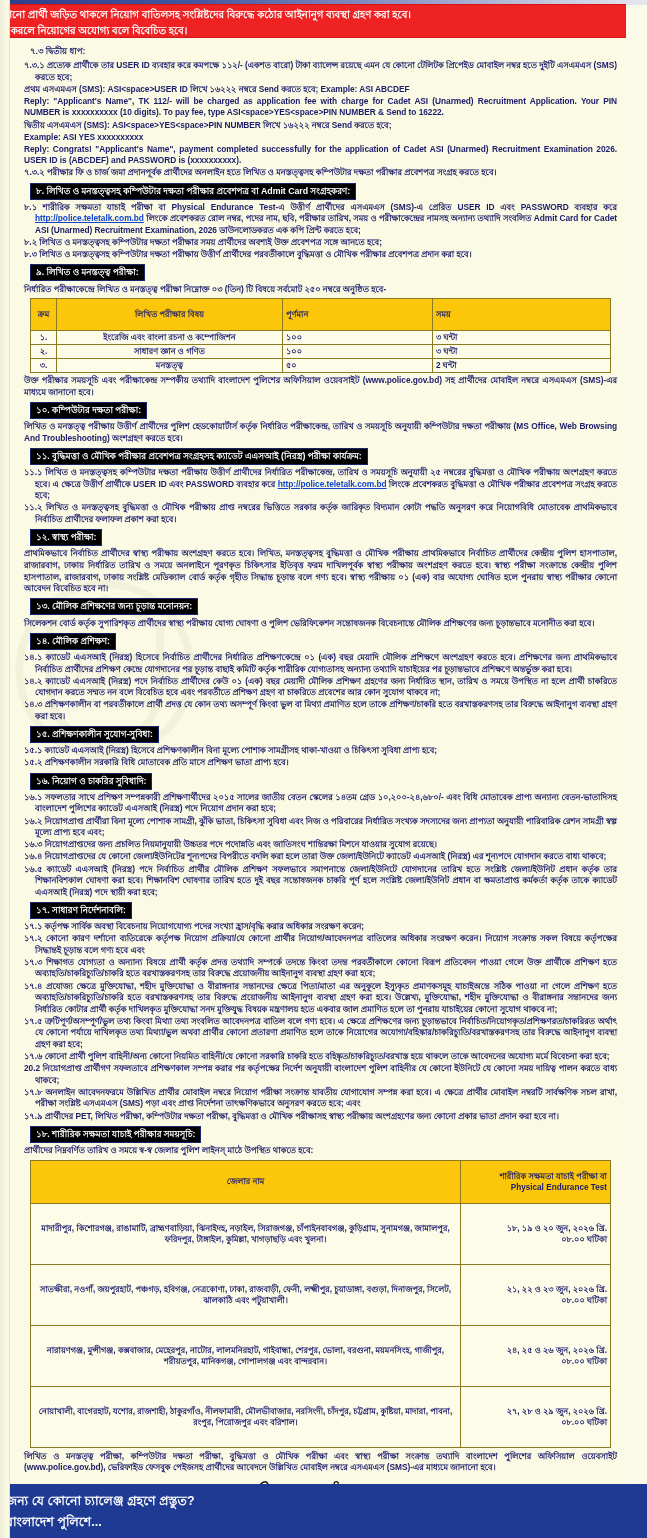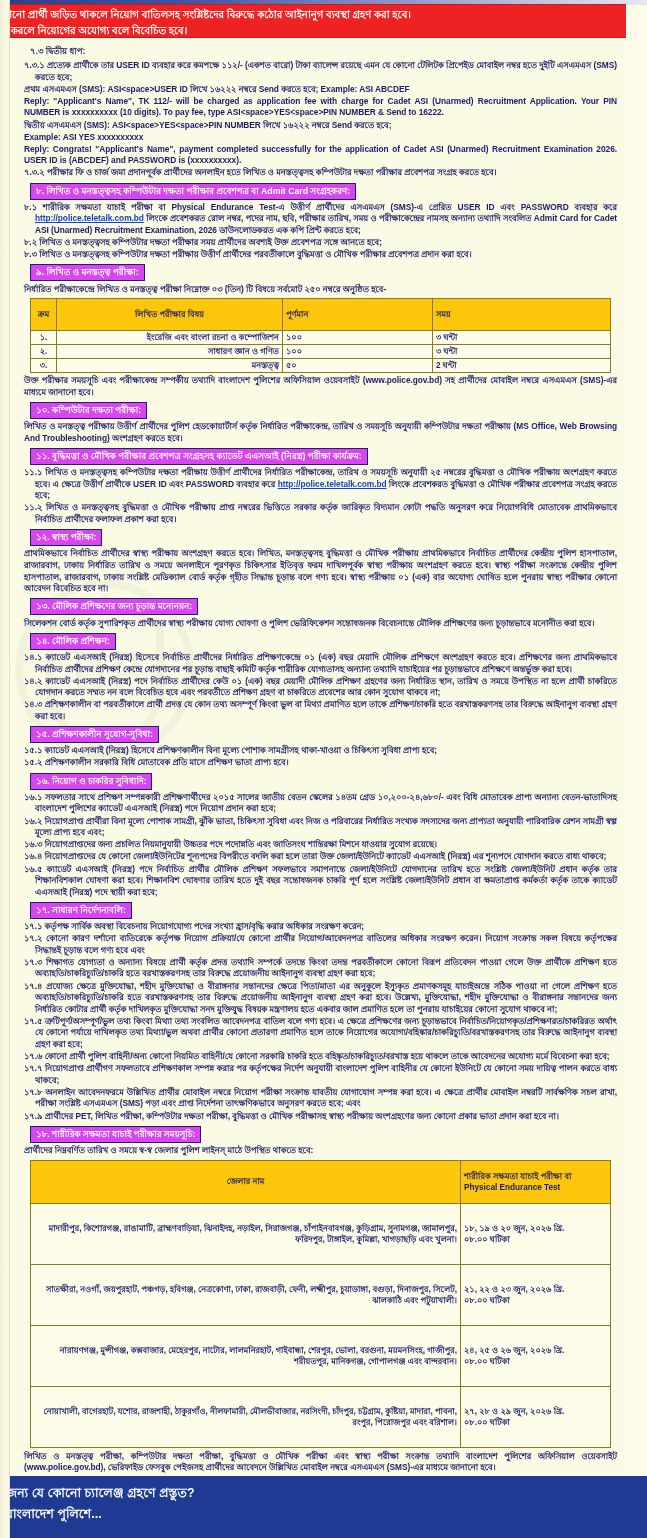--- a/index.html
+++ b/index.html
@@ -50,21 +50,21 @@
     white-space:nowrap; letter-spacing:-.1px;
   }
   .banner-top-strip{
     position:absolute; left:0; top:0; width:647px; height:5px;
     background:linear-gradient(90deg,#2c3f88 0%,#4356a0 30%,#8b93c4 60%,#e7e7ef 100%);
     z-index:4;
   }
 
   
   .blue-banner {
-    position:absolute; left:0; bottom:0; width:647px; height:62px;
+    position:absolute; left:0; bottom:0; width:647px; height:54px;
     background:#1f3a93;
     z-index:5; padding:7px 0 0 6px;
   }
   .blue-banner .ln {
     color:#ffffff; font-weight:bold; font-size:12.4px; line-height:21px;
     letter-spacing:.1px;
   }
 
   
   #content {
@@ -80,21 +80,21 @@
     margin:0 0 .6px 0;
     font-weight:600;
     letter-spacing:-.05px;
   }
   .p a, .lnk { color:#1144cc; text-decoration:underline; font-weight:700; }
   .indent { padding-left:11px; text-indent:-11px; }
 
   
   .sec {
     display:inline-block;
-    background:#d946ef;
+    background:#000000;
     color:#ffffff;
     font-weight:bold;
     font-size:8.8px; line-height:12.4px;
     padding:1px 5px 1.5px 5px;
     margin:2.6px 0 2.4px 6px;
     border:1px solid #16256b;
     letter-spacing:-.05px;
   }
   .sub-head {
     font-size:8.5px; font-weight:bold; color:#1b1b6b;
@@ -108,29 +108,29 @@
     border:1px solid #8a7a20;
     font-size:8.2px; line-height:11px;
     color:#1b1b6b; font-weight:600;
     padding:1px 3px;
   }
   .tbl th {
     background:#fcc60b; font-weight:bold;
     text-align:center; padding:10px 3px;
   }
   .tbl td { background:#fdfce9; }
-  .l { text-align:right; }
+  .l { text-align:center; }
 
   .t1 td.k { width:26px; text-align:center; }
   .t1 td.subj { width:226px; }
   .t1 td.mark, .t1 th.mark { width:150px; text-align:left; }
   .t1 td.time, .t1 th.time { text-align:left; }
 
   .t2 th.dist { }
-  .t2 th.pet, .t2 td.pet { width:150px; text-align:left; }
+  .t2 th.pet, .t2 td.pet { width:150px; text-align:right; }
   .t2 td.dist { padding:19px 3px; }
 
   
   .sig-wrap {
     margin-top:4px; text-align:center;
     padding-right:40px;
   }
   .sig-img { height:32px; margin-bottom:-4px; }
   .sig-line {
     font-size:8.6px; line-height:11.6px;
@@ -254,21 +254,21 @@
     <p class="p indent">১৬.৫ ক্যাডেট এএসআই (নিরস্ত্র) পদে নির্বাচিত প্রার্থীর মৌলিক প্রশিক্ষণ সফলভাবে সমাপনান্তে জেলা/ইউনিটে যোগদানের তারিখ হতে সংশ্লিষ্ট জেলা/ইউনিট প্রধান কর্তৃক তার শিক্ষানবিশকাল ঘোষণা করা হবে। শিক্ষানবিশ ঘোষণার তারিখ হতে দুই বছর সন্তোষজনক চাকরি পূর্ণ হলে সংশ্লিষ্ট জেলা/ইউনিট প্রধান বা ক্ষমতাপ্রাপ্ত কর্মকর্তা কর্তৃক তাকে ক্যাডেট এএসআই (নিরস্ত্র) পদে স্থায়ী করা হবে;</p>
 
     
     <div class="sec">১৭. সাধারণ নির্দেশনাবলি:</div>
     <p class="p indent">১৭.১ কর্তৃপক্ষ সার্বিক অবস্থা বিবেচনায় নিয়োগযোগ্য পদের সংখ্যা হ্রাস/বৃদ্ধি করার অধিকার সংরক্ষণ করেন;</p>
     <p class="p indent">১৭.২ কোনো কারণ দর্শানো ব্যতিরেকে কর্তৃপক্ষ নিয়োগ প্রক্রিয়া/যে কোনো প্রার্থীর নিয়োগ/আবেদনপত্র বাতিলের অধিকার সংরক্ষণ করেন। নিয়োগ সংক্রান্ত সকল বিষয়ে কর্তৃপক্ষের সিদ্ধান্তই চূড়ান্ত বলে গণ্য হবে এবং</p>
     <p class="p indent">১৭.৩ শিক্ষাগত যোগ্যতা ও অন্যান্য বিষয়ে প্রার্থী কর্তৃক প্রদত্ত তথ্যাদি সম্পর্কে তদন্তে কিংবা তদন্ত পরবর্তীকালে কোনো বিরূপ প্রতিবেদন পাওয়া গেলে উক্ত প্রার্থীকে প্রশিক্ষণ হতে অব্যাহতি/চাকরিচ্যুতি/চাকরি হতে বরখাস্তকরণসহ তার বিরুদ্ধে প্রয়োজনীয় আইনানুগ ব্যবস্থা গ্রহণ করা হবে;</p>
     <p class="p indent">১৭.৪ প্রযোজ্য ক্ষেত্রে মুক্তিযোদ্ধা, শহীদ মুক্তিযোদ্ধা ও বীরাঙ্গনার সন্তানদের ক্ষেত্রে পিতা/মাতা এর অনুকূলে ইস্যুকৃত প্রমাণকসমূহ যাচাইঅন্তে সঠিক পাওয়া না গেলে প্রশিক্ষণ হতে অব্যাহতি/চাকরিচ্যুতি/চাকরি হতে বরখাস্তকরণসহ তার বিরুদ্ধে প্রয়োজনীয় আইনানুগ ব্যবস্থা গ্রহণ করা হবে। উল্লেখ্য, মুক্তিযোদ্ধা, শহীদ মুক্তিযোদ্ধা ও বীরাঙ্গনার সন্তানদের জন্য নির্ধারিত কোটার প্রার্থী কর্তৃক দাখিলকৃত মুক্তিযোদ্ধা সনদ মুক্তিযুদ্ধ বিষয়ক মন্ত্রণালয় হতে একবার জাল প্রমাণিত হলে তা পুনরায় যাচাইয়ের কোনো সুযোগ থাকবে না;</p>
     <p class="p indent">১৭.৫ ত্রুটিপূর্ণ/অসম্পূর্ণ/ভুল তথ্য কিংবা মিথ্যা তথ্য সংবলিত আবেদনপত্র বাতিল বলে গণ্য হবে। এ ক্ষেত্রে প্রশিক্ষণের জন্য চূড়ান্তভাবে নির্বাচিত/নিয়োগকৃত/প্রশিক্ষণরত/চাকরিরত অর্থাৎ যে কোনো পর্যায়ে দাখিলকৃত তথ্য মিথ্যা/ভুল অথবা প্রার্থীর কোনো প্রতারণা প্রমাণিত হলে তাকে নিয়োগের অযোগ্য/বহিষ্কার/চাকরিচ্যুতি/বরখাস্তকরণসহ তার বিরুদ্ধে আইনানুগ ব্যবস্থা গ্রহণ করা হবে;</p>
     <p class="p indent">১৭.৬ কোনো প্রার্থী পুলিশ বাহিনী/অন্য কোনো নিয়মিত বাহিনী/যে কোনো সরকারি চাকরি হতে বহিষ্কৃত/চাকরিচ্যুত/বরখাস্ত হয়ে থাকলে তাকে আবেদনের অযোগ্য মর্মে বিবেচনা করা হবে;</p>
-    <p class="p indent">১৭.৭ নিয়োগপ্রাপ্ত প্রার্থীগণ সফলতাবে প্রশিক্ষণকাল সম্পন্ন করার পর কর্তৃপক্ষের নির্দেশ অনুযায়ী বাংলাদেশ পুলিশ বাহিনীর যে কোনো ইউনিটে যে কোনো সময় দায়িত্ব পালন করতে বাধ্য থাকবে;</p>
+    <p class="p indent">20.2 নিয়োগপ্রাপ্ত প্রার্থীগণ সফলতাবে প্রশিক্ষণকাল সম্পন্ন করার পর কর্তৃপক্ষের নির্দেশ অনুযায়ী বাংলাদেশ পুলিশ বাহিনীর যে কোনো ইউনিটে যে কোনো সময় দায়িত্ব পালন করতে বাধ্য থাকবে;</p>
     <p class="p indent">১৭.৮ অনলাইন আবেদনফরমে উল্লিখিত প্রার্থীর মোবাইল নম্বরে নিয়োগ পরীক্ষা সংক্রান্ত যাবতীয় যোগাযোগ সম্পন্ন করা হবে। এ ক্ষেত্রে প্রার্থীর মোবাইল নম্বরটি সার্বক্ষণিক সচল রাখা, পরীক্ষা সংশ্লিষ্ট এসএমএস (SMS) পড়া এবং প্রাপ্ত নির্দেশনা তাৎক্ষণিকভাবে অনুসরণ করতে হবে; এবং</p>
     <p class="p indent">১৭.৯ প্রার্থীদের PET, লিখিত পরীক্ষা, কম্পিউটার দক্ষতা পরীক্ষা, বুদ্ধিমত্তা ও মৌখিক পরীক্ষাসহ স্বাস্থ্য পরীক্ষায় অংশগ্রহণের জন্য কোনো প্রকার ভাতা প্রদান করা হবে না।</p>
 
     
     <div class="sec">১৮. শারীরিক সক্ষমতা যাচাই পরীক্ষার সময়সূচি:</div>
     <p class="p">প্রার্থীদের নিম্নবর্ণিত তারিখ ও সময়ে স্ব-স্ব জেলার পুলিশ লাইনস্ মাঠে উপস্থিত থাকতে হবে:</p>
 
     <table class="tbl t2">
       <thead>
         <tr>

